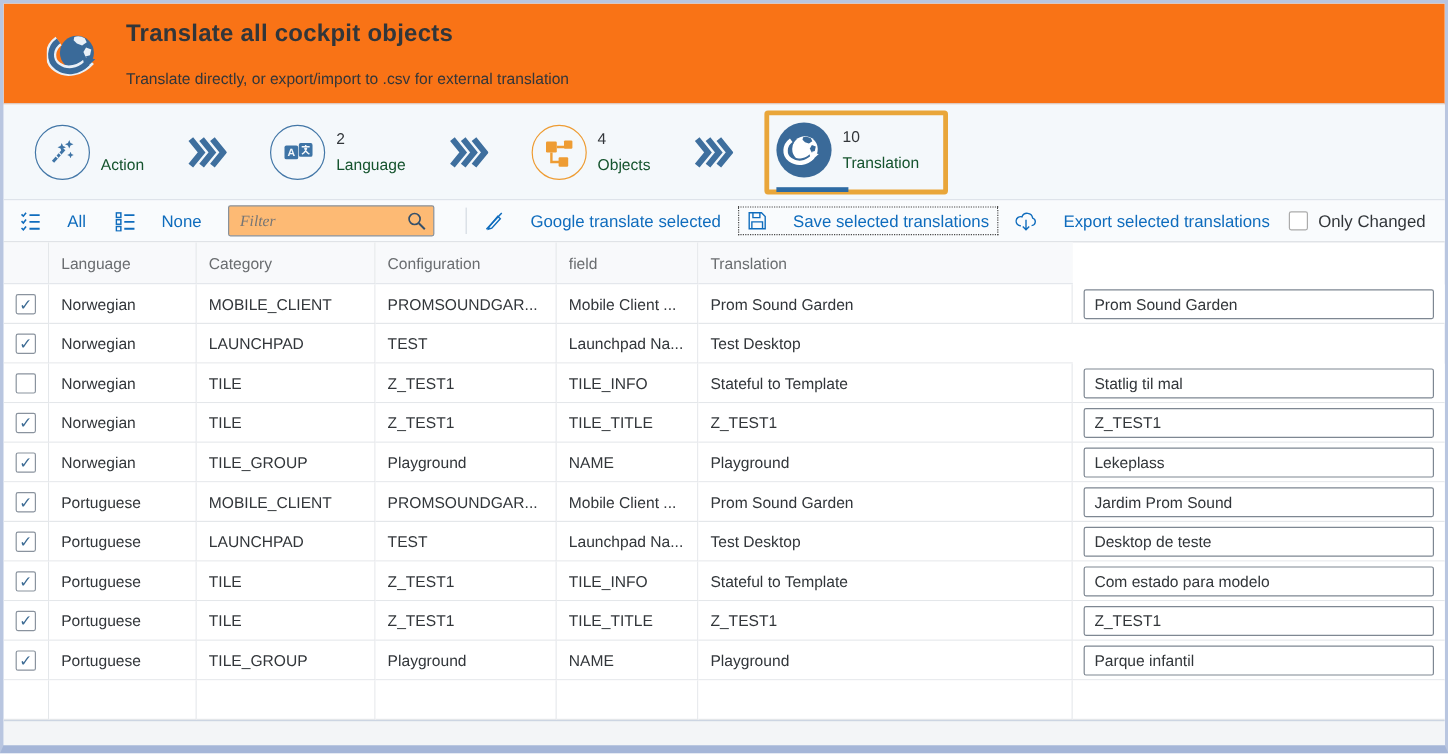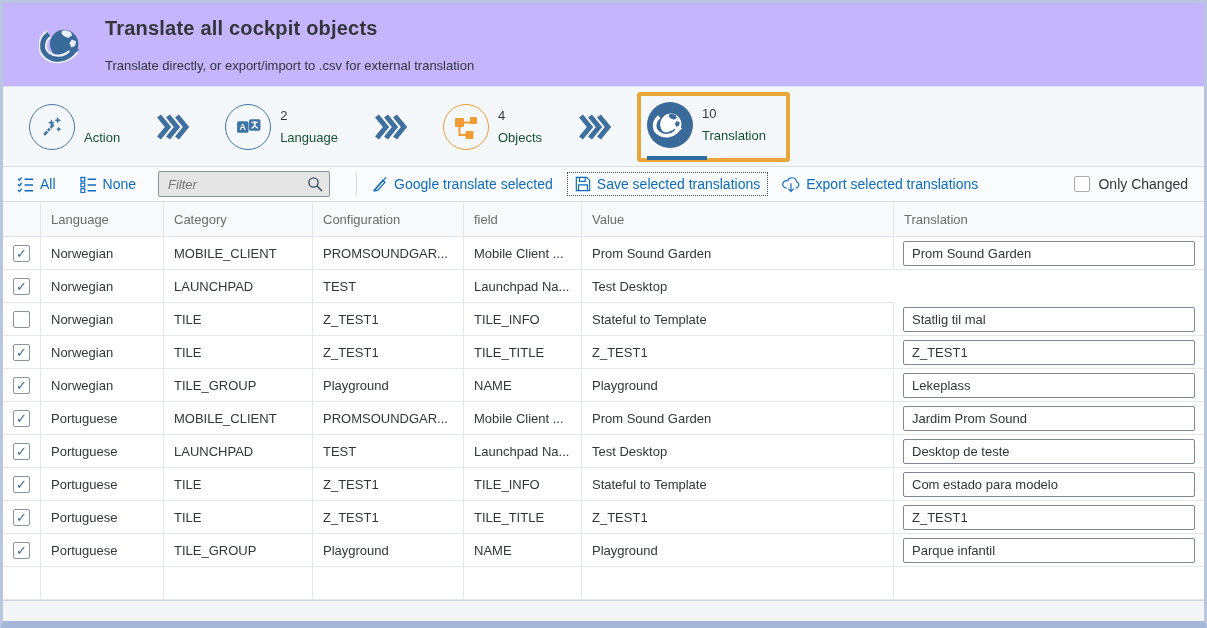--- a/index.html
+++ b/index.html
@@ -7,21 +7,21 @@
   body { font-family:"Liberation Sans","DejaVu Sans",sans-serif; background:#fff; }
 
   .window {
     width:1207px; height:628px;
     border:3px solid #b9c6e0; border-bottom:7px solid #a5b6d8;
     background:#fff; display:flex; flex-direction:column; overflow:hidden;
   }
 
   
   .app-header {
-    height:84px; background:#c4b5fd; border-bottom:1px solid #d7e0ec;
+    height:84px; background:#f97316; border-bottom:1px solid #d7e0ec;
     display:flex; align-items:center; padding-left:36px; flex:0 0 auto;
   }
   .app-header .hdr-icon { width:48px; height:48px; color:#3a6a99; margin-right:18px; flex:0 0 auto; }
   .hdr-text .title { font-size:20px; font-weight:700; color:#32363a; letter-spacing:.2px; }
   .hdr-text .subtitle { font-size:13px; color:#32363a; margin-top:18px; }
 
   
   .stepper {
     height:80px; background:#f4f8fb; border-bottom:1px solid #d9dee5;
     display:flex; align-items:center; padding-left:26px; flex:0 0 auto;
@@ -46,29 +46,29 @@
   }
   .tab-underline {
     position:absolute; left:8px; bottom:0px; width:60px; height:4px; background:#2e6ba3;
   }
 
   
   .toolbar {
     height:34px; background:#f9fbfd; display:flex; align-items:center;
     padding:0 12px 0 14px; flex:0 0 auto; gap:0;
   }
-  .tb-btn { display:flex; align-items:center; gap:6px; color:#0f6cbd; font-size:14px; cursor:pointer; white-space:nowrap; }
+  .tb-btn { display:flex; align-items:center; gap:22px; color:#0f6cbd; font-size:14px; cursor:pointer; white-space:nowrap; }
   .tb-btn svg { flex:0 0 auto; }
   .tb-gap { width:24px; flex:0 0 auto; }
   .filter-wrap {
     position:relative; width:172px; height:26px; margin:0 12px 0 22px; flex:0 0 auto;
   }
   .filter-input {
-    width:100%; height:100%; border:1px solid #89919a; border-radius:2px; background:#e5e5e5;
-    font-family:Liberation Sans, sans-serif; font-size:13px; font-style:italic; color:#6a6d70; padding:0 28px 0 9px; outline:none;
+    width:100%; height:100%; border:1px solid #89919a; border-radius:2px; background:#fdba74;
+    font-family:Liberation Serif, serif; font-size:13px; font-style:italic; color:#6a6d70; padding:0 28px 0 9px; outline:none;
   }
   .filter-search { position:absolute; right:7px; top:5px; color:#35506b; }
   .tb-divider { width:1px; height:22px; background:#d4dae1; margin:0 14px; flex:0 0 auto; }
   .tb-save { border:1px dotted #4a4a4a; padding:3px 7px; margin:0 14px;align-items:flex-end; }
   .tb-spacer { flex:1 1 auto; }
   .only-changed { display:flex; align-items:center; gap:8px; font-size:14px; color:#32363a; white-space:nowrap; margin-right:4px; }
   .oc-box { width:16px; height:16px; border:1px solid #ababab; border-radius:2px; background:#fff; }
 
   
   .table { flex:0 0 auto; border-top:1px solid #d9dde2; }
@@ -269,21 +269,20 @@
     </div>
   </div>
 
   <div class="table">
     <div class="trow thead">
       <div class="tcell cb-cell"></div>
       <div class="tcell">Language</div>
       <div class="tcell">Category</div>
       <div class="tcell">Configuration</div>
       <div class="tcell">field</div>
-      <div class="tcell">Value</div>
       <div class="tcell">Translation</div>
     </div>
 
     <div>
   <div class="trow">
     <div class="tcell cb-cell">
       <span class="checkbox checked"></span>
     </div>
     <div class="tcell">Norwegian</div>
     <div class="tcell">MOBILE_CLIENT</div>

